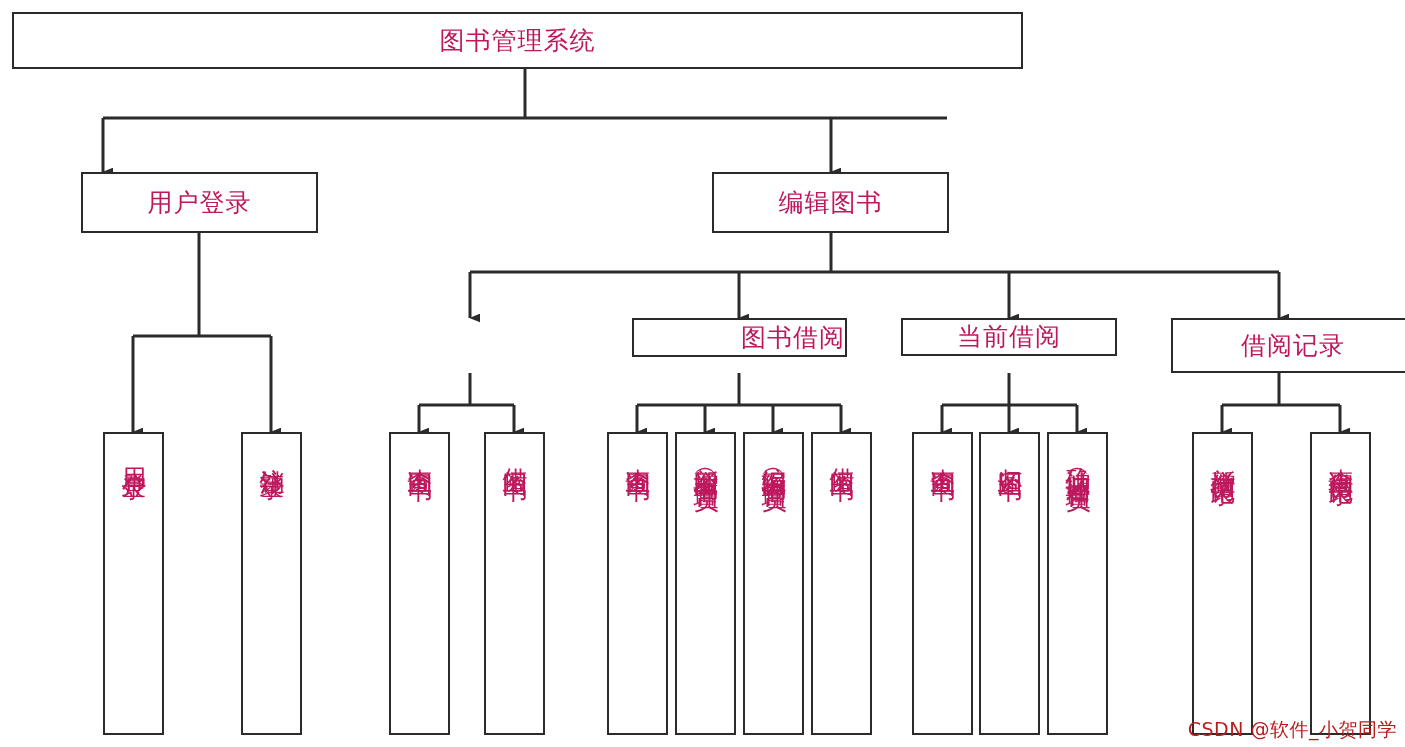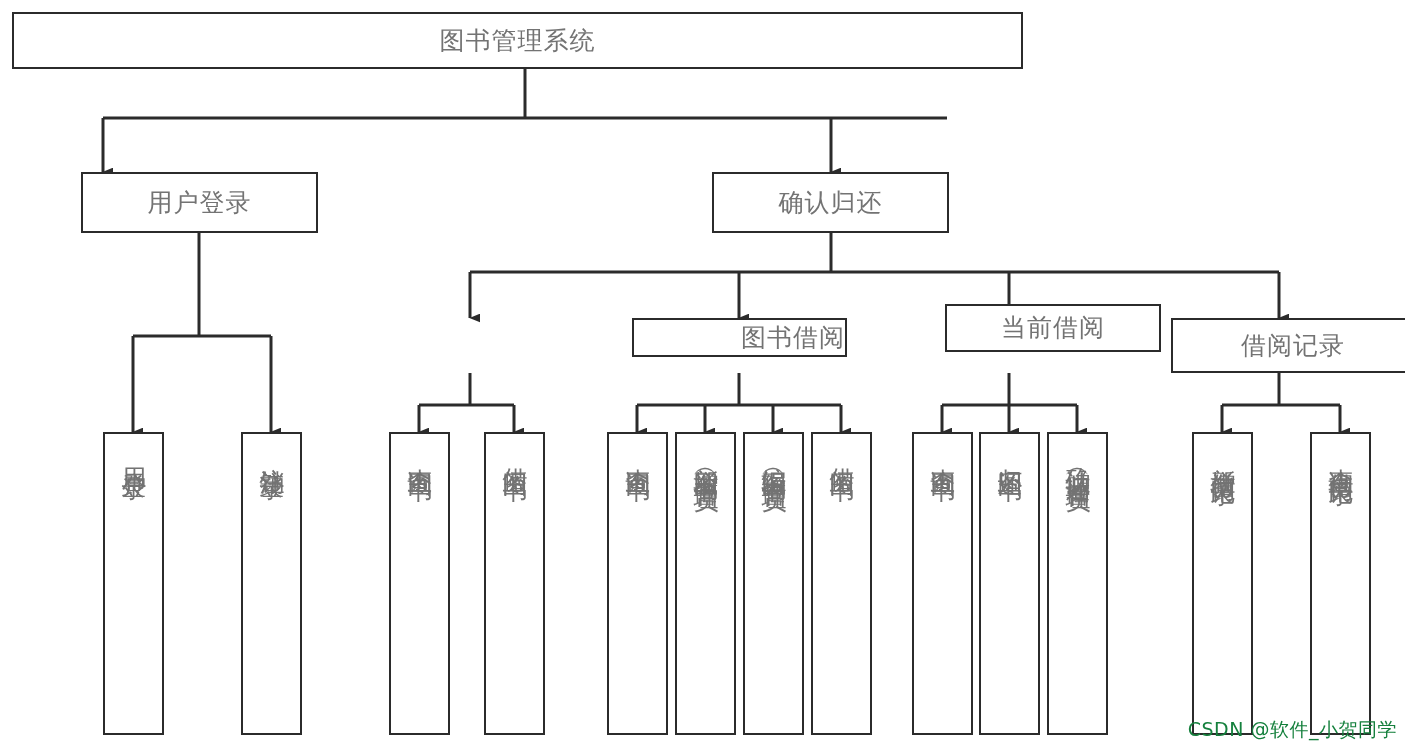--- a/index.html
+++ b/index.html
@@ -25,21 +25,21 @@
     height: 747px;
   }
   .node {
     position: absolute;
     box-sizing: border-box;
     border: 2.5px solid #2b2b2b;
     background: #ffffff;
     display: flex;
     align-items: center;
     justify-content: center;
-    color: #737373;
+    color: #be185d;
   }
   .node-h {
     font-size: 25px;
     letter-spacing: 1px;
     line-height: 1.1;
   }
   .node-v {
     align-items: flex-start;
     padding-top: 14px;
   }
@@ -52,21 +52,21 @@
     white-space: nowrap;
   }
   .node-h .hlabel {
     display: block;
   }
   .watermark {
     position: absolute;
     right: 8px;
     bottom: 4px;
     font-size: 19px;
-    color: #15803d;
+    color: #b91c1c;
     letter-spacing: 0.5px;
     white-space: nowrap;
   }
 </style>
 </head>
 <body>
 
 <div id="canvas">
 
   <svg id="wires" viewBox="0 0 1405 747" xmlns="http://www.w3.org/2000/svg">
@@ -121,27 +121,27 @@
   </svg>
 
   <div class="node node-h" style="left:12px; top:12px; width:1011px; height:57px;">
     <span class="hlabel">图书管理系统</span>
   </div>
 
   <div class="node node-h" style="left:81px; top:172px; width:237px; height:61px;">
     <span class="hlabel">用户登录</span>
   </div>
   <div class="node node-h" style="left:712px; top:172px; width:237px; height:61px;">
-    <span class="hlabel">确认归还</span>
+    <span class="hlabel">编辑图书</span>
   </div>
 
   <div class="node node-h" style="left:632px; top:318px; width:215px; height:39px;justify-content:flex-end;">
     <span class="hlabel">图书借阅</span>
   </div>
-  <div class="node node-h" style="left:901px; top:304px; width:216px; height:48px;margin-left:44px;">
+  <div class="node node-h" style="left:901px; top:318px; width:216px; height:38px;">
     <span class="hlabel">当前借阅</span>
   </div>
   <div class="node node-h" style="left:1171px; top:318px; width:244px; height:55px;">
     <span class="hlabel">借阅记录</span>
   </div>
 
   <div class="node node-v" style="left:103px; top:432px; width:61px; height:303px;">
     <span class="vlabel">用户登录</span>
   </div>
   <div class="node node-v" style="left:241px; top:432px; width:61px; height:303px;">

